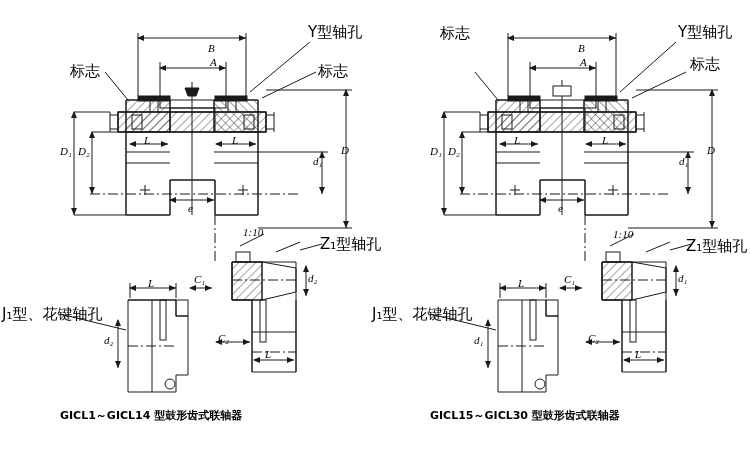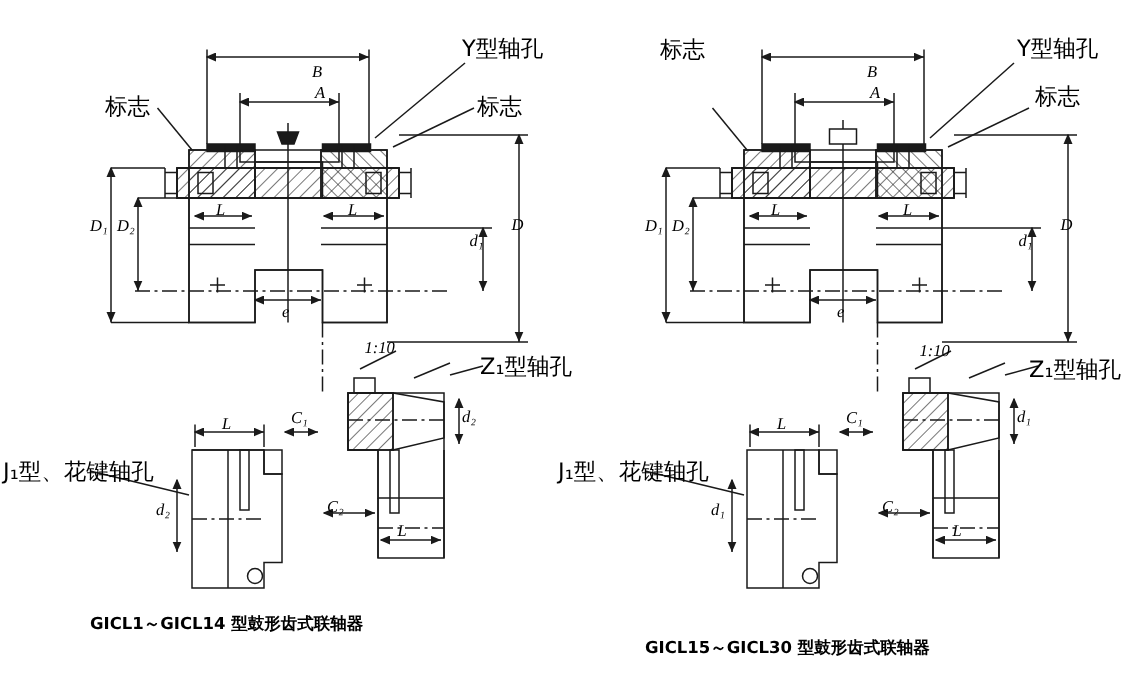--- a/index.html
+++ b/index.html
@@ -301,15 +301,15 @@
 <div class="lbl ital" style="left:602px;top:134px;">L</div>
 <div class="lbl ital" style="left:558px;top:202px;">e</div>
 <div class="lbl ital" style="left:518px;top:277px;">L</div>
 <div class="lbl ital" style="left:564px;top:273px;">C₁</div>
 <div class="lbl ital" style="left:588px;top:332px;">C₂</div>
 <div class="lbl ital" style="left:635px;top:348px;">L</div>
 <div class="lbl ital" style="left:474px;top:334px;">d₁</div>
 <div class="lbl ital" style="left:678px;top:272px;">d₁</div>
 
 <div class="cap" style="left:60px;top:408px;">GⅠCL1～GⅠCL14 型鼓形齿式联轴器</div>
-<div class="cap" style="left:430px;top:408px;margin-top:16px;">GⅠCL15～GⅠCL30 型鼓形齿式联轴器</div>
+<div class="cap" style="left:430px;top:408px;">GⅠCL15～GⅠCL30 型鼓形齿式联轴器</div>
 
 </div>
 
 </body></html>

